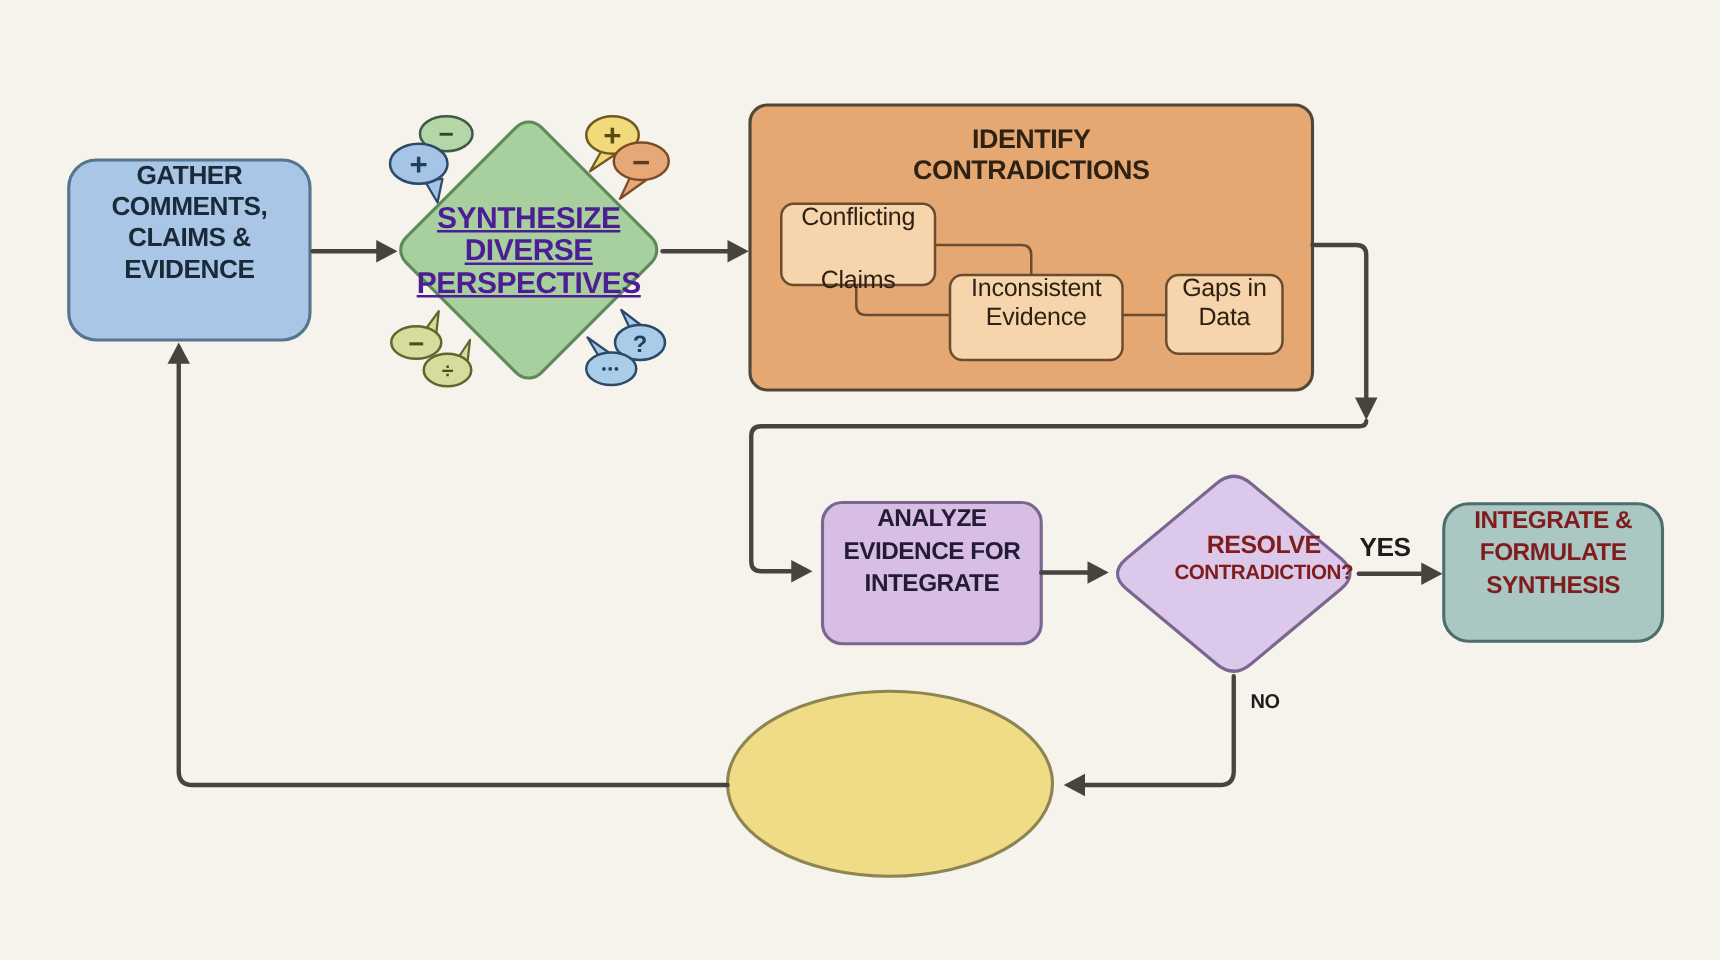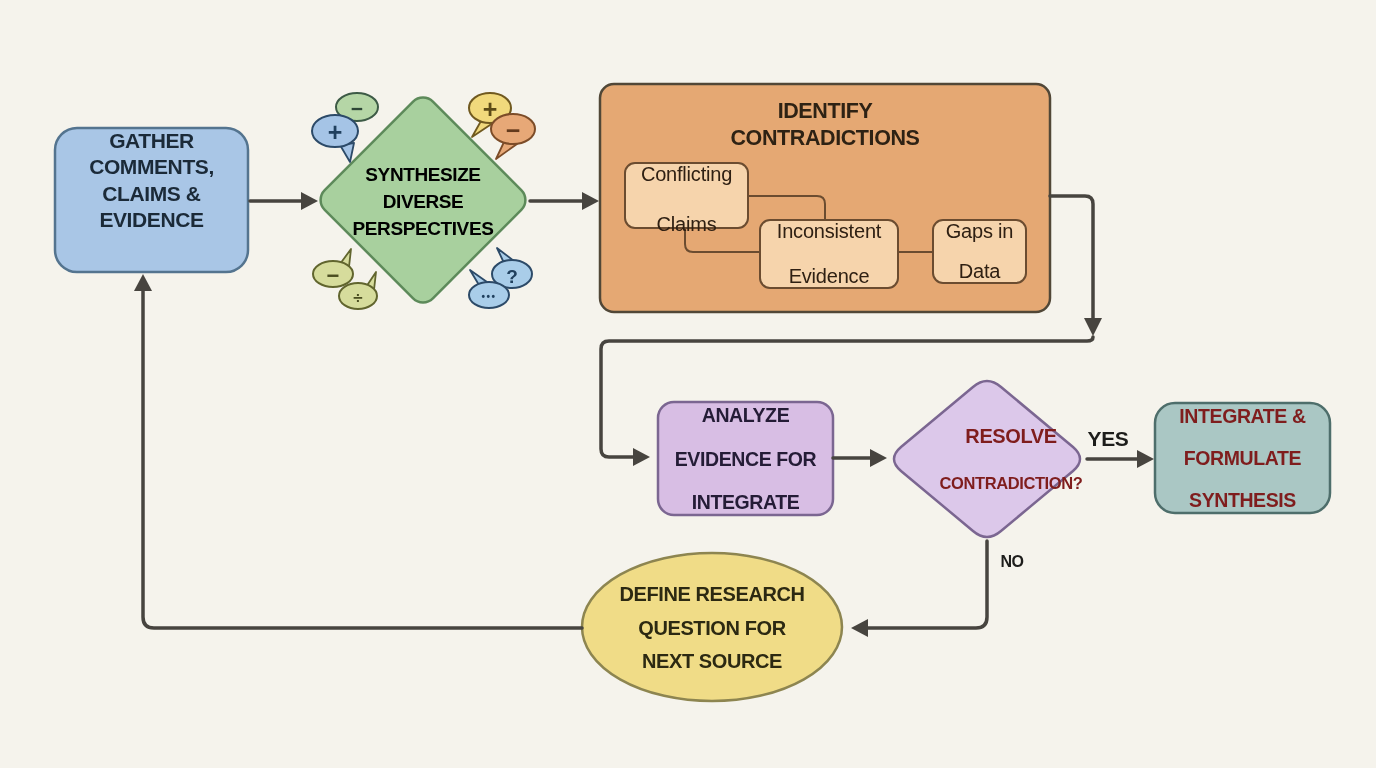--- a/index.html
+++ b/index.html
@@ -3,24 +3,24 @@
 <meta charset="utf-8">
 <style>
   html,body{margin:0;padding:0;background:#e8e8e4;}
   .stage{
     position:relative;width:1376px;height:768px;background:#f5f3ec;
     font-family:"Liberation Sans",sans-serif;overflow:hidden;
   }
   .stage svg{position:absolute;left:0;top:0;}
   .label{
     position:absolute;display:flex;flex-direction:column;align-items:center;
-    justify-content:space-between;text-align:center;font-weight:bold;letter-spacing:-0.4px;
+    justify-content:flex-start;text-align:center;font-weight:bold;letter-spacing:-0.4px;
   }
   .lbl-gather{left:55px;top:128px;width:193px;height:104px;font-size:21px;line-height:25px;color:#1b2a38;border-radius:14px;}
-  .lbl-synthesize{left:323px;top:162px;width:200px;height:80px;font-size:19px;line-height:26px;color:#000000;}
+  .lbl-synthesize{left:323px;top:162px;width:200px;height:80px;font-size:24px;line-height:26px;color:#4c1d95;text-decoration:underline;}
   .lbl-identify{left:600px;top:99px;width:450px;height:52px;font-size:21.5px;line-height:25px;color:#2e2214;}
   .lbl-sub{font-weight:normal;letter-spacing:-0.2px;font-size:20px;line-height:23px;color:#2f2013;}
   .lbl-conflicting{left:625px;top:163px;width:123px;height:65px;gap:27px;}
   .lbl-inconsistent{left:760px;top:220px;width:138px;height:68px;}
   .lbl-gaps{left:933px;top:220px;width:93px;height:63px;}
   .lbl-analyze{left:658px;top:402px;width:175px;height:113px;font-size:19.5px;line-height:26px;color:#241c36;}
   .lbl-resolve{left:922px;top:424px;width:178px;height:70px;color:#7f1d1d;}
   .resolve-l1{font-size:20px;line-height:24px;}
   .resolve-l2{font-size:16.5px;line-height:21px;}
   .lbl-integrate{left:1155px;top:403px;width:175px;height:110px;font-size:19.5px;line-height:26px;color:#7f1d1d;}
@@ -156,22 +156,17 @@
     <div class="resolve-l1">RESOLVE</div>
     <div class="resolve-l2">CONTRADICTION?</div>
   </div>
 
   <div class="label lbl-integrate">
     <div>INTEGRATE &amp;</div>
     <div>FORMULATE</div>
     <div>SYNTHESIS</div>
   </div>
 
-  <div class="label lbl-define">
-    <div>DEFINE RESEARCH</div>
-    <div>QUESTION FOR</div>
-    <div>NEXT SOURCE</div>
-  </div>
 
   <div class="label lbl-yes">YES</div>
   <div class="label lbl-no">NO</div>
 
 </div>
 
 </body></html>

